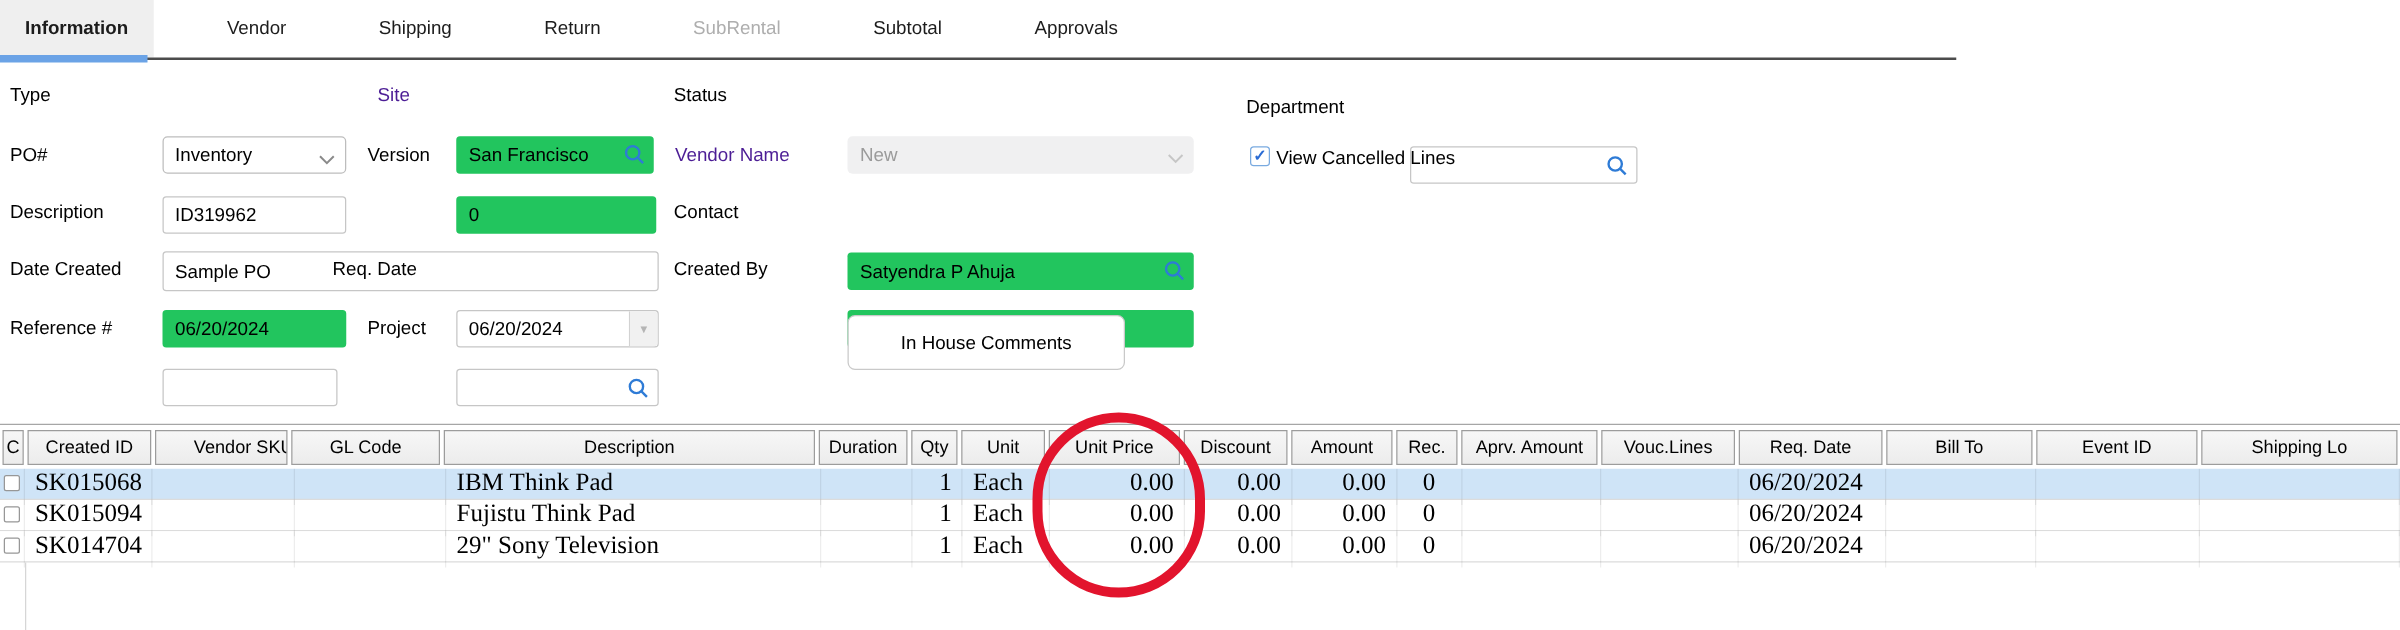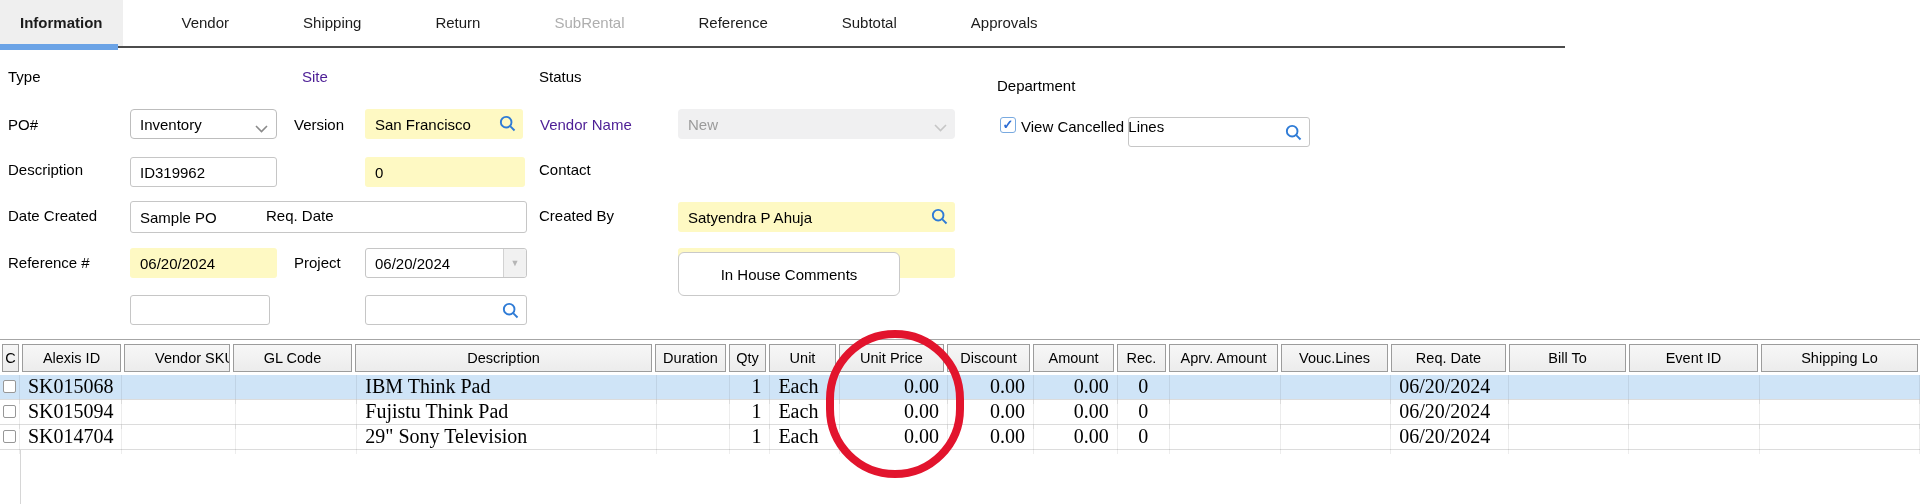--- a/index.html
+++ b/index.html
@@ -12,21 +12,21 @@
   .tab.active{background:#efefef;font-weight:700;padding:0 20px;}
   .tab.disabled{color:#aeaeae;}
   .tabline{position:absolute;top:46px;left:0;width:1565px;height:2px;background:#4c4c4c;}
   .tabline-blue{position:absolute;top:44px;left:0;width:118px;height:6px;background:#6ba3e6;}
 
   
   .lbl{position:absolute;font-size:15px;line-height:18px;color:#000;white-space:nowrap;}
   .lbl.blue{color:#4c1d95;font-weight:400;}
   .fld{position:absolute;height:30px;box-sizing:border-box;font-size:15px;display:flex;align-items:center;white-space:nowrap;margin-top:47px;}
   .input{background:#fff;border:1px solid #c6c6c6;border-radius:3px;padding:0 9px;}
-  .ro{background:#fef9c3;border-radius:3px;padding:0 10px;}
+  .ro{background:#22c55e;border-radius:3px;padding:0 10px;}
   .dd{background:#fff;border:1px solid #bdbdbd;border-radius:4px;padding:0 9px;justify-content:flex-start;}
   .dd-gray{background:#f0f0f1;border-radius:4px;padding:0 10px;color:#9b9b9b;}
   .chev{position:absolute;right:8px;top:9px;}
   .qicon{position:absolute;right:6px;top:5px;}
   .withicon{padding-right:28px;}
   .datebtn{position:absolute;right:0;top:0;width:22px;height:28px;background:#f1f1f1;border-left:1px solid #d2d2d2;border-radius:0 3px 3px 0;display:flex;align-items:center;justify-content:center;color:#b5b5b5;font-size:9px;}
   .cb{position:absolute;width:16px;height:16px;box-sizing:border-box;border:1px solid #79aae0;border-radius:3px;background:#fff;color:#2b6cd4;font-size:13px;font-weight:700;line-height:14px;text-align:center;}
   .btn{position:absolute;box-sizing:border-box;background:#fff;border:1px solid #c9c9c9;border-radius:6px;font-size:15px;display:flex;align-items:center;justify-content:center;cursor:default;}
 
   
@@ -50,21 +50,20 @@
 <body>
 
 <div class="screen">
 
   <div class="tabbar">
     <div class="tab active">Information</div>
     <div class="tab">Vendor</div>
     <div class="tab">Shipping</div>
     <div class="tab">Return</div>
     <div class="tab disabled">SubRental</div>
-    <div class="tab">Reference</div>
     <div class="tab">Subtotal</div>
     <div class="tab">Approvals</div>
   </div>
   <div class="tabline"></div>
   <div class="tabline-blue"></div>
 
   <div class="lbl" style="left:8px;top:68px;">Type</div>
   <div class="fld dd" style="left:130px;top:62px;width:147px;">
     <span>Inventory</span>
     <span class="chev"><svg width="13" height="9" viewBox="0 0 13 9">
@@ -144,21 +143,21 @@
     <span class="qicon"><svg width="19" height="19" viewBox="0 0 20 20">
           <circle cx="8.6" cy="8.6" r="5.6" fill="none" stroke="#2e7bd6" stroke-width="2"></circle>
           <line x1="12.8" y1="12.8" x2="17.4" y2="17.4" stroke="#2e7bd6" stroke-width="2"></line>
         </svg></span>
   </div>
   <div class="btn" style="left:678px;top:252px;width:222px;height:44px;">In House Comments</div>
 
   <div class="pane-sep"></div>
   <div class="thead">
       <div class="th" style="width: 17px;">C</div>
-      <div class="th" style="width: 99px;">Alexis ID</div>
+      <div class="th" style="width: 99px;">Created ID</div>
       <div class="th" style="width: 106px; padding-left: 36px;">Vendor SKU</div>
       <div class="th" style="width: 119px;">GL Code</div>
       <div class="th" style="width: 297px;">Description</div>
       <div class="th" style="width: 71px;">Duration</div>
       <div class="th" style="width: 37px;">Qty</div>
       <div class="th" style="width: 67px;">Unit</div>
       <div class="th" style="width: 105px;">Unit Price</div>
       <div class="th" style="width: 83px;">Discount</div>
       <div class="th" style="width: 81px;">Amount</div>
       <div class="th" style="width: 49px;">Rec.</div>

